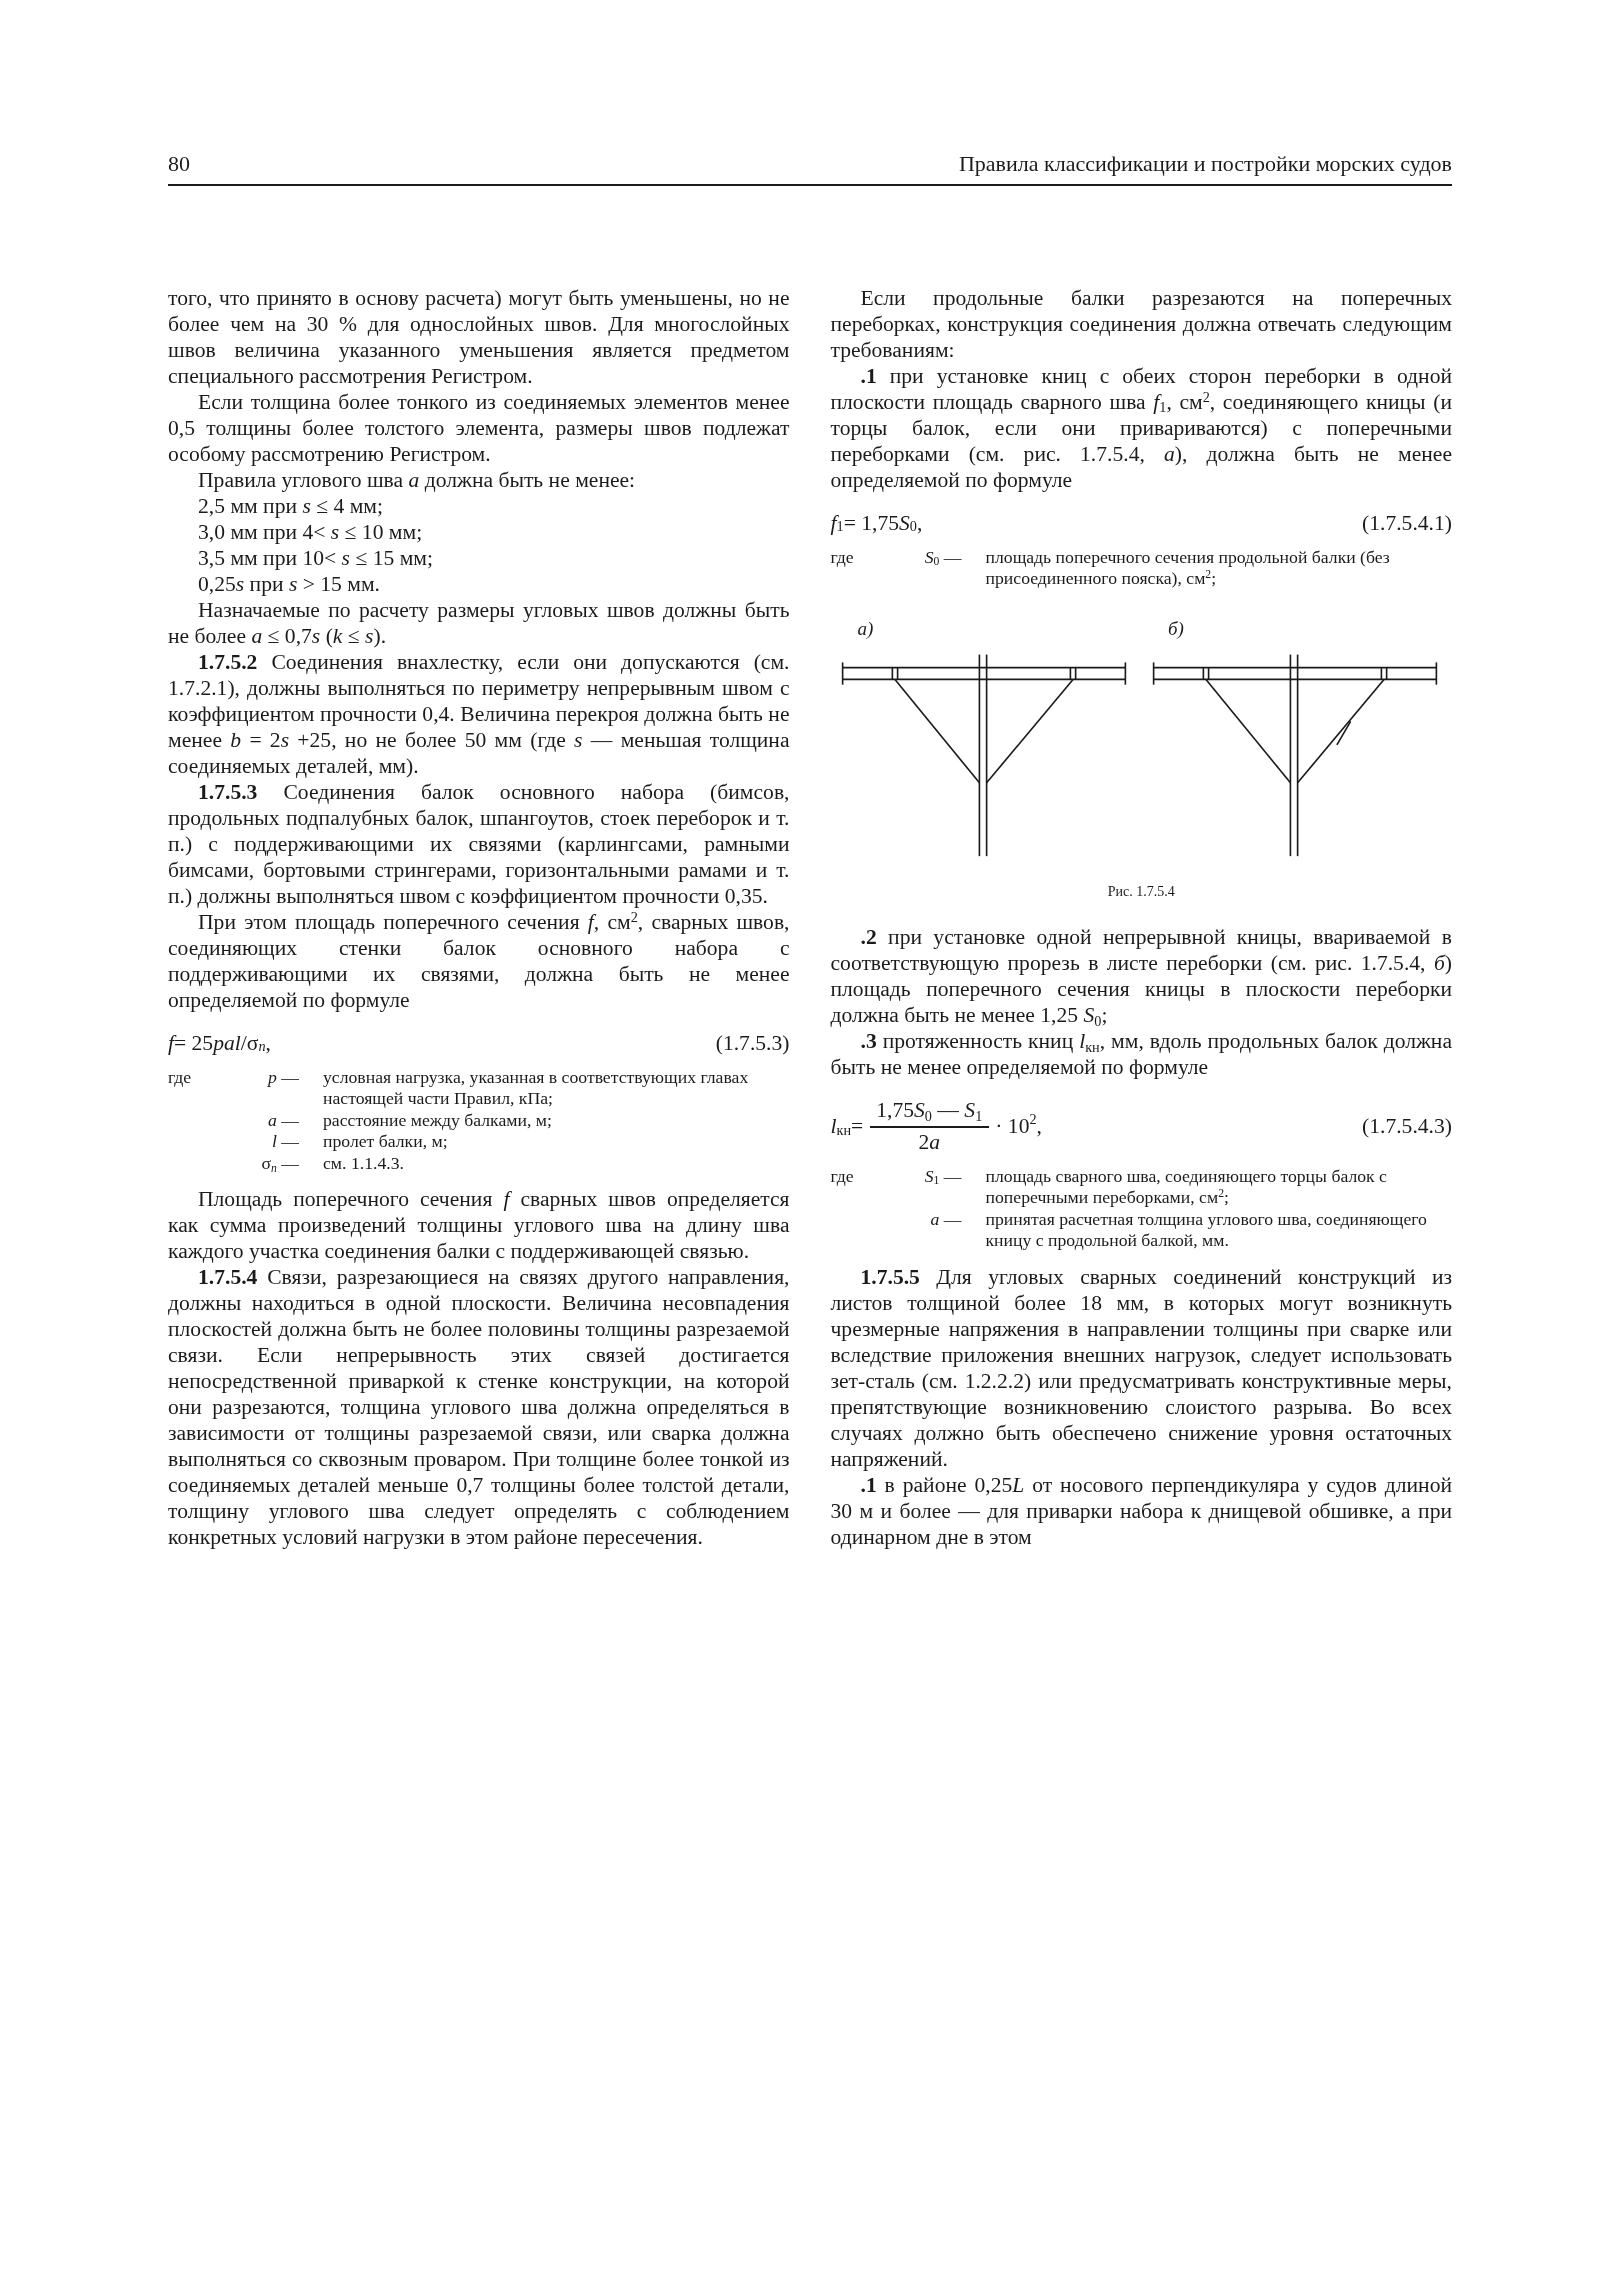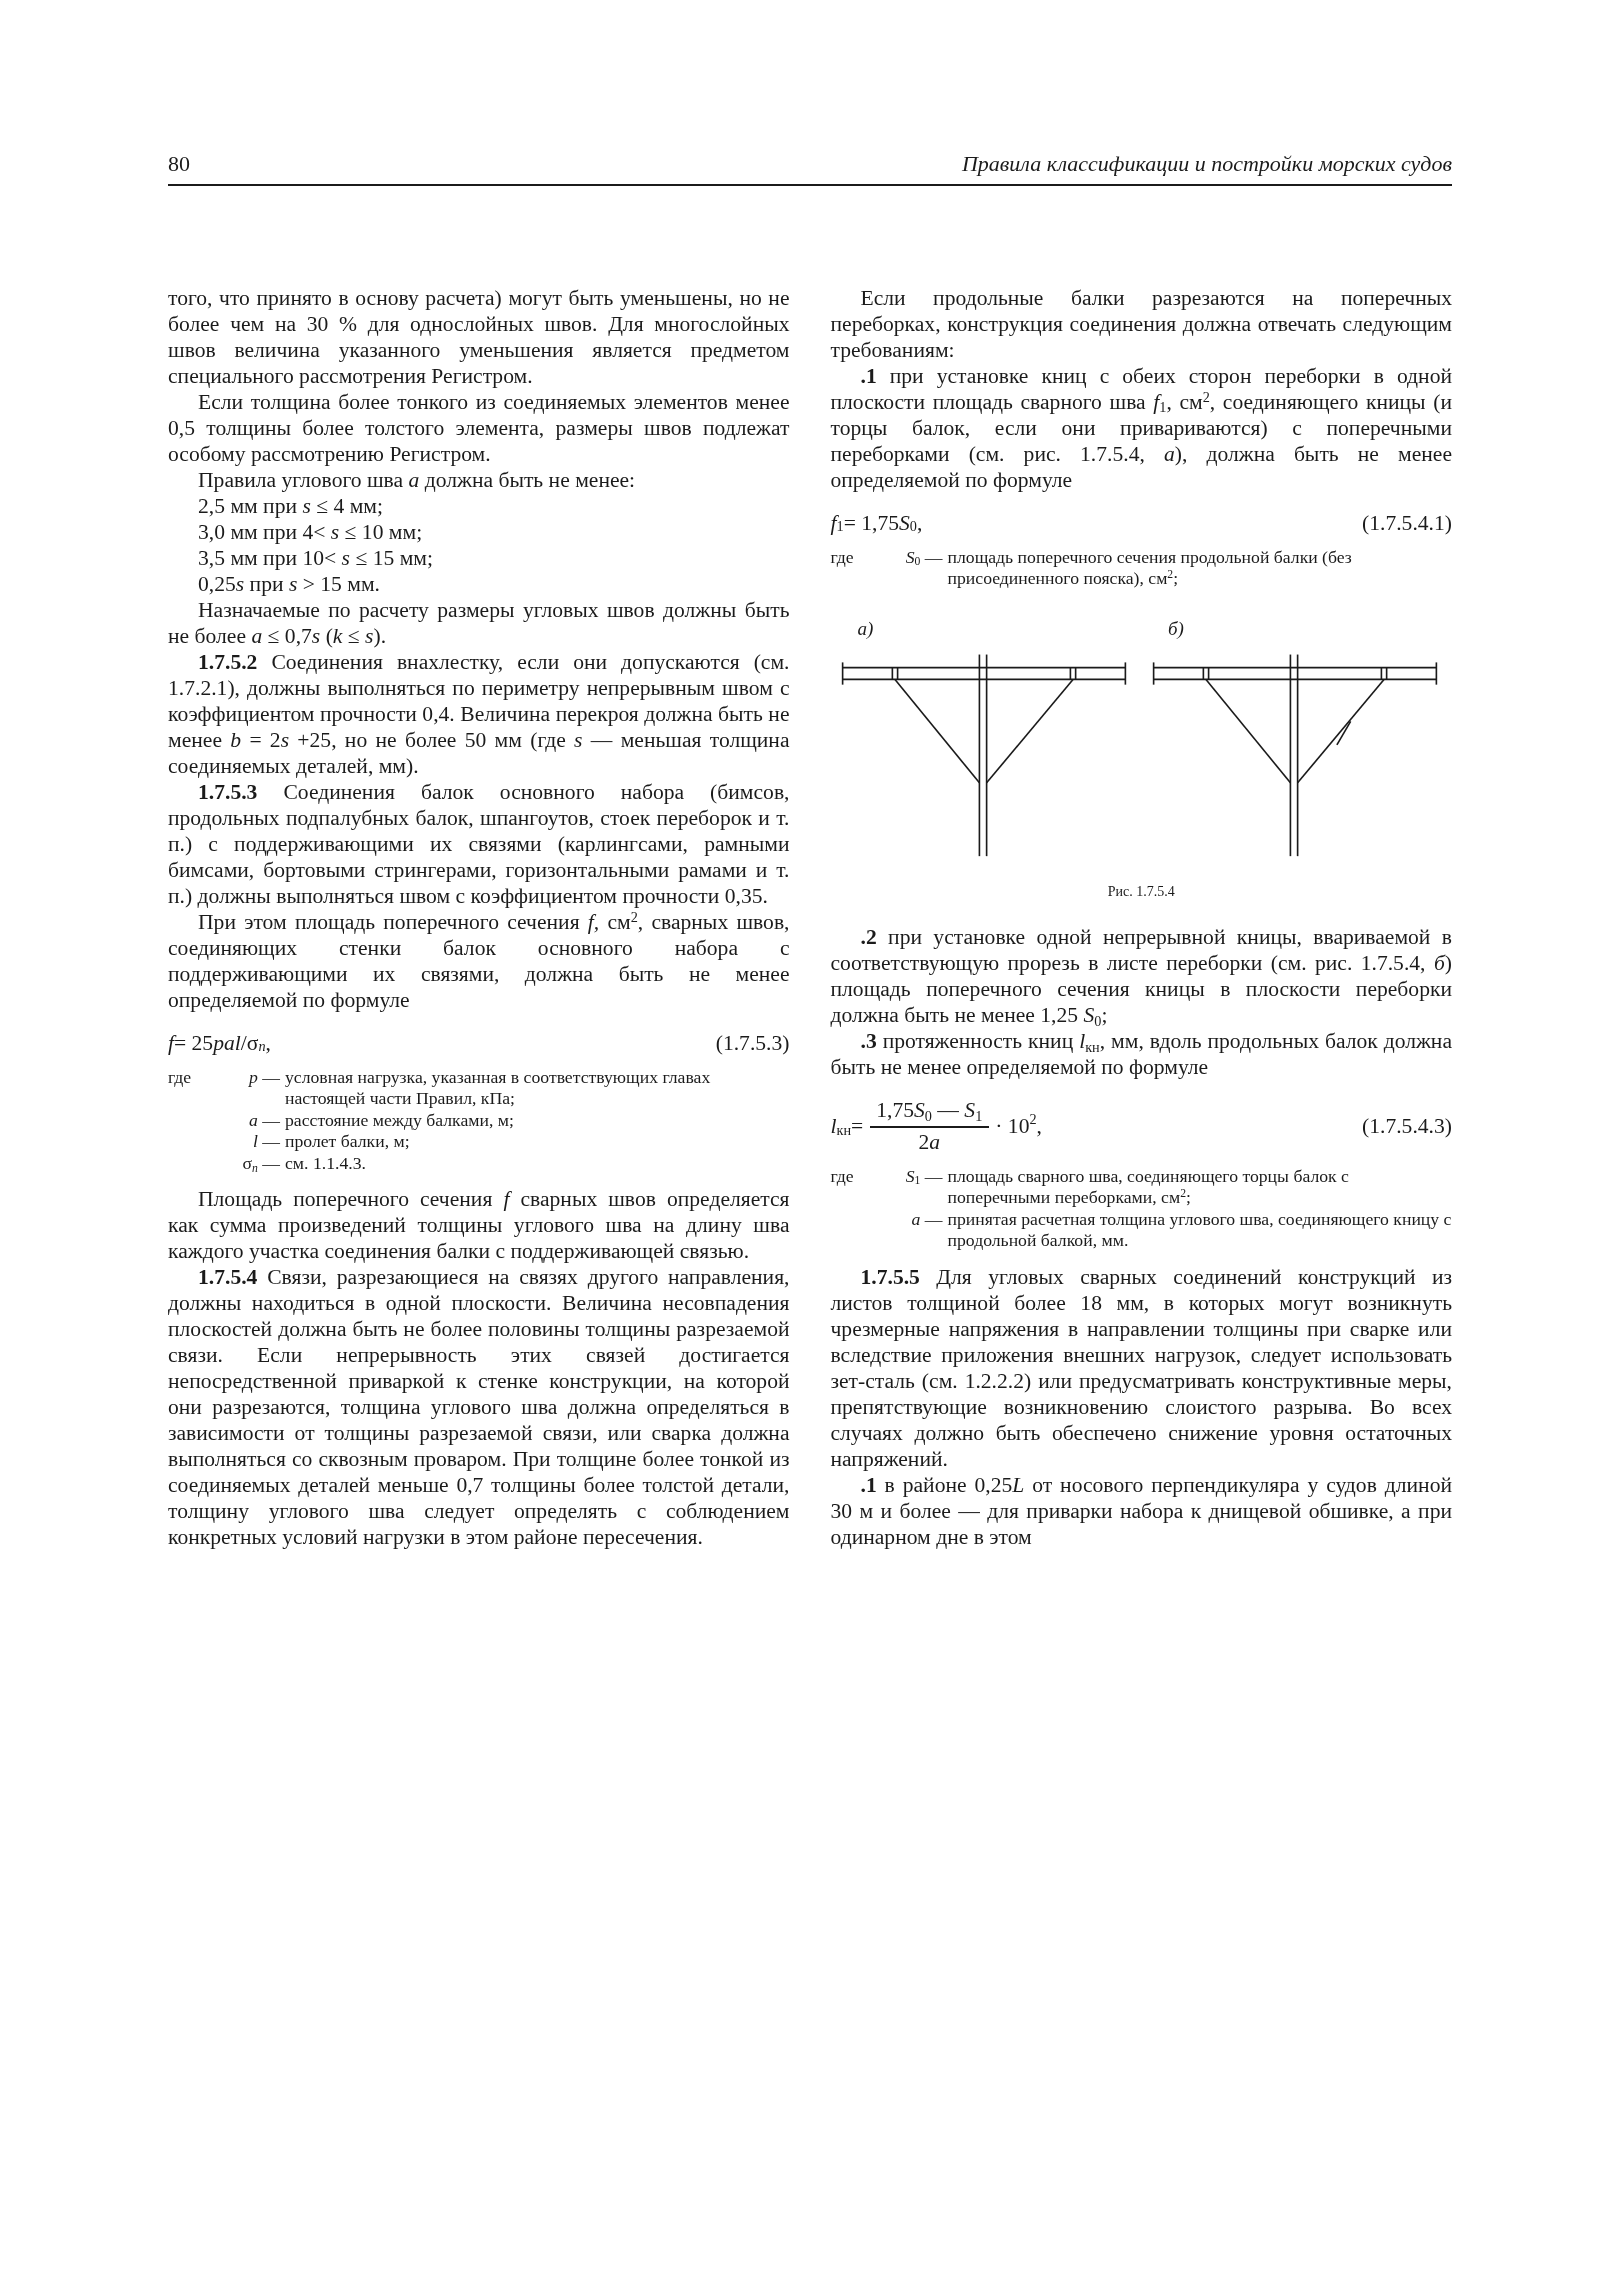--- a/index.html
+++ b/index.html
@@ -10,21 +10,21 @@
     color: #1b1b1b;
     font-family: "Liberation Serif", "DejaVu Serif", serif;
   }
   .page { position: relative; width: 1623px; height: 2295px; overflow: hidden; background:#fff;border-radius:27px; }
   .content { position: absolute; left: 168px; top: 152px; width: 1284px; }
 
   .page-header {
     display: flex; justify-content: space-between; align-items: baseline;
     font-size: 22px; line-height: 1.1; padding-bottom: 7.9px;
   }
-  .header-title { font-style: italic; }
+  .header-title { }
   .header-rule { border: none; border-top: 2.6px solid #1b1b1b; margin: 0; }
 
   .columns { display: flex; gap: 41px; margin-top: 63px; }
   .col { width: 622px; font-size: 21.6px; line-height: 26px; text-align: justify; margin-top: 36px; }
 
   .para { margin: 0; text-indent: 30px; }
   .para.noindent { text-indent: 0; }
   .line-item { text-indent: 30px; }
 
   .b { font-weight: 700; }
@@ -37,21 +37,21 @@
     margin: 17px 0 10.5px; text-indent: 0;
   }
   .formula-body { display: inline-flex; align-items: center; white-space: nowrap; }
   .formula-number { white-space: nowrap; }
 
   .frac { display: inline-block; vertical-align: middle; text-align: center; margin: 0 6.5px; }
   .frac-num { display: block; border-bottom: 2px solid #1b1b1b; padding: 0 6.5px 2.6px; }
   .frac-den { display: block; padding-top: 1.3px; }
 
   .where { font-size: 17.7px; line-height: 21.6px; margin: 3.9px 0 11.8px; text-align: left; }
-  .where-row { display: grid; grid-template-columns: 42px 65px 1fr; column-gap: 5px; }
+  .where-row { display: grid; grid-template-columns: 42px 65px 1fr; column-gap: 24px; }
   .w-pre { }
   .w-sym { text-align: right; white-space: nowrap; }
   .w-desc { }
 
   .fig { margin: 26px 0 19.6px; padding: 0; }
   .fig-canvas { display: flex; justify-content: center; gap: 19.6px; }
   .fig-half { width: 291px; }
   .fig-label { font-size: 19px; font-style: italic; margin: 0 0 6.5px 17px; }
   .fig-svg { display: block; width: 288px; height: 216px; }
   .fig-caption { text-align: center; font-size: 14px; margin-top: 14.4px; }

